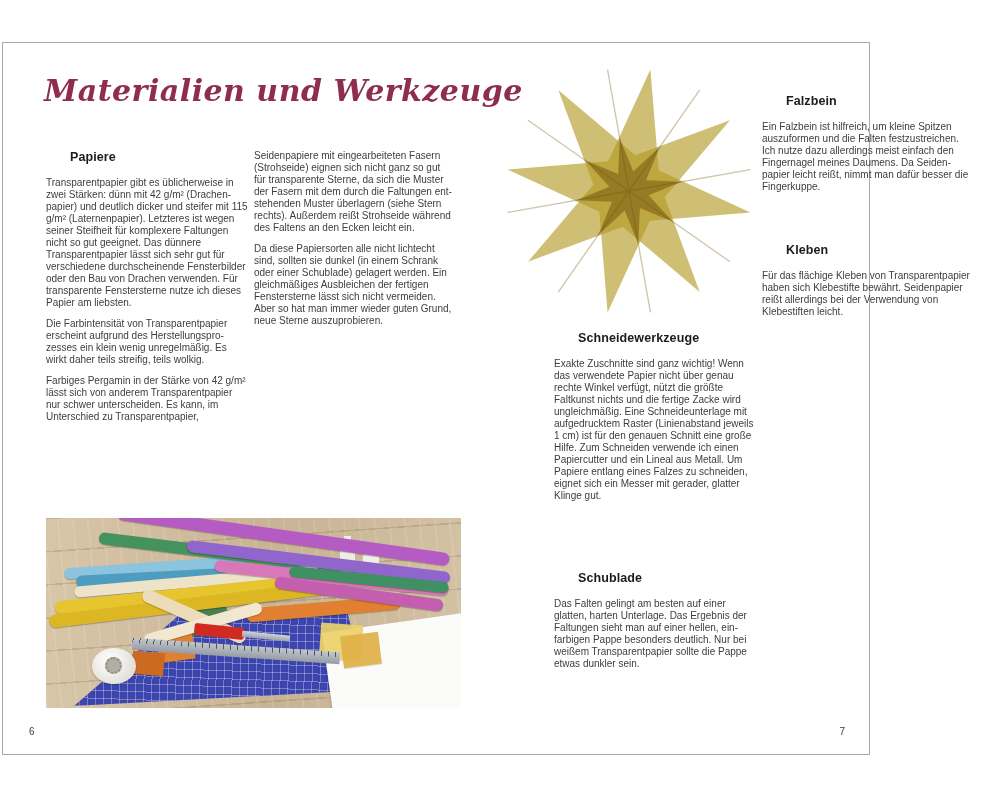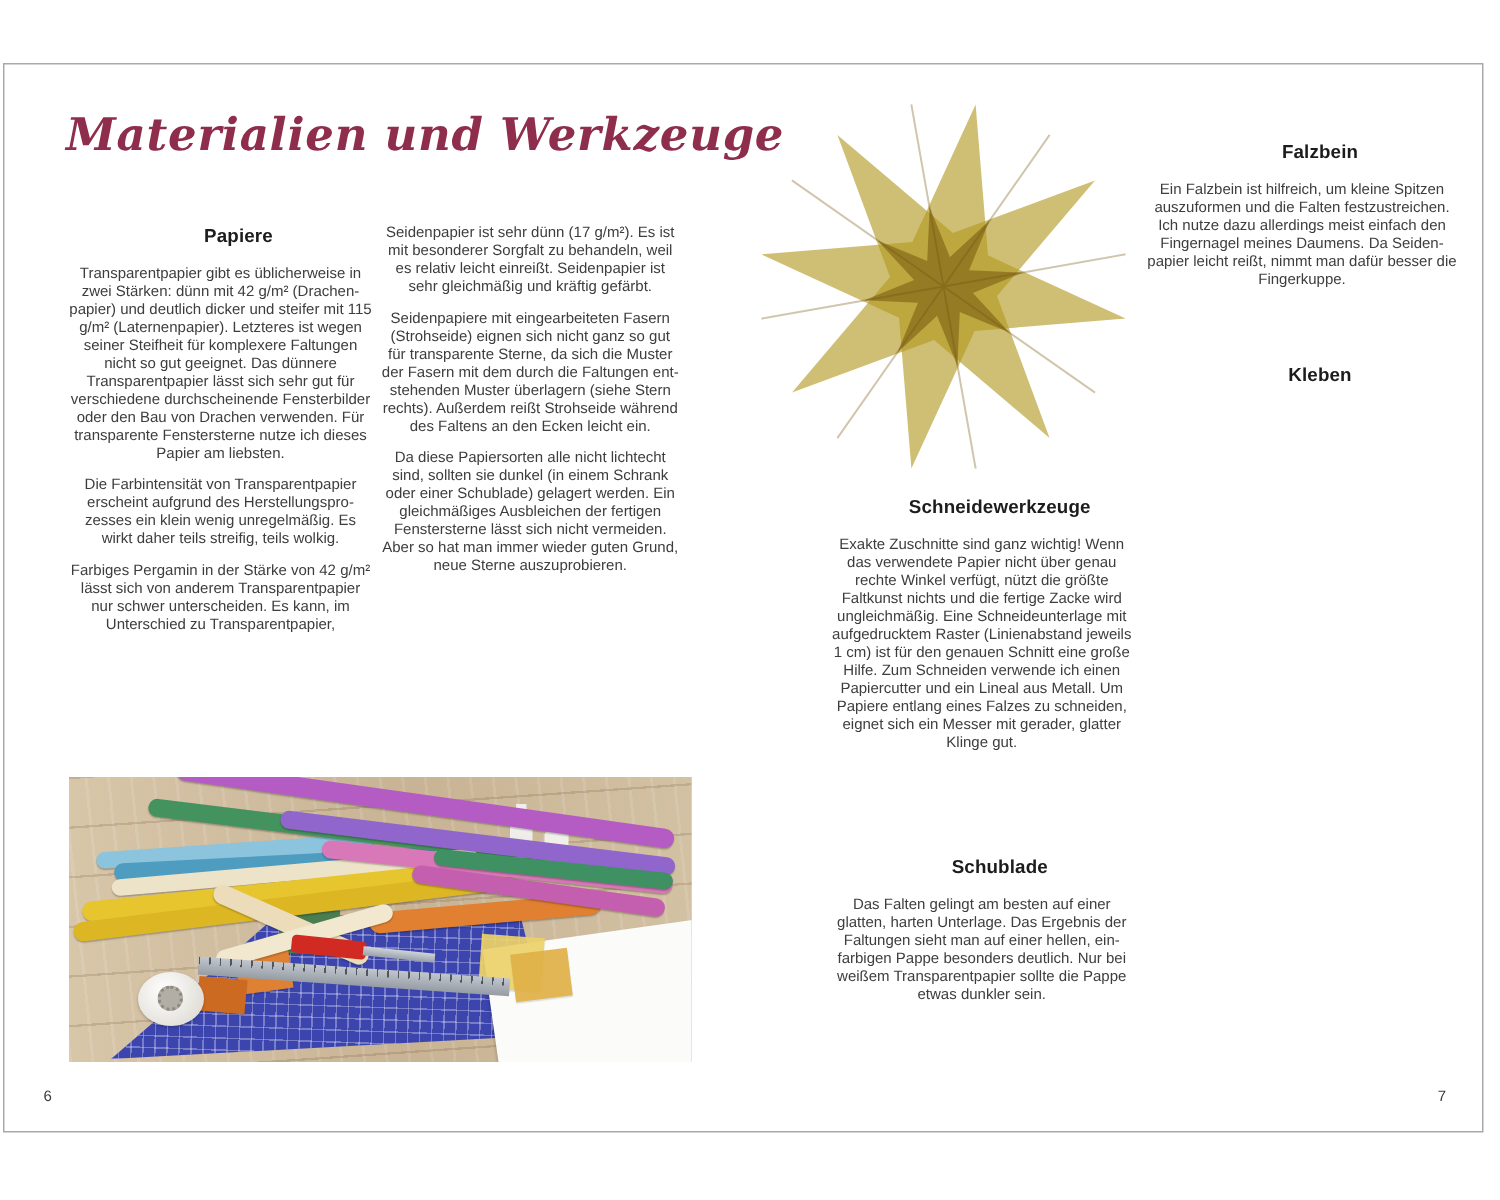--- a/index.html
+++ b/index.html
@@ -4,22 +4,22 @@
 <style>
   * { box-sizing: border-box; }
   html,body { margin:0; padding:0; }
   body {
     width:1000px; height:800px; position:relative;
     background:#ffffff;
     font-family:"Liberation Sans", sans-serif;
     color:#3d3d3d;
   }
   .page-frame {
-    position:absolute; left:2px; top:42px; width:987px; height:713px;
-    background:#ffffff; border:1px solid #a9a9a9;text-align:center;
+    position:absolute; left:2px; top:42px; width:868px; height:713px;
+    background:#ffffff; border:1px solid #a9a9a9;
   }
   .script-title {
     position:absolute; left:41px; top:30px; margin:0;
     font-family:"DejaVu Serif", serif; font-style:italic; font-weight:700;
     font-size:30px; letter-spacing:0.5px; color:#8e2d4c;
   }
   .col { position:absolute; }
   .col h2 {
     margin:0 0 13px 0; font-size:12.5px; font-weight:700;
     color:#1c1c1c; letter-spacing:0.1px;padding-left:24px;
@@ -116,21 +116,20 @@
   <h1 class="script-title">Materialien und Werkzeuge</h1>
 
   <section class="col col-papiere">
     <h2>Papiere</h2>
     <p>Transparentpapier gibt es üblicherweise in zwei Stärken: dünn mit 42 g/m² (Drachen­papier) und deutlich dicker und steifer mit 115 g/m² (Laternenpapier). Letzteres ist wegen seiner Steifheit für komplexere Fal­tungen nicht so gut geeignet. Das dünnere Transparentpapier lässt sich sehr gut für verschiedene durchscheinende Fensterbil­der oder den Bau von Drachen verwenden. Für transparente Fenstersterne nutze ich dieses Papier am liebsten.</p>
     <p>Die Farbintensität von Transparentpapier erscheint aufgrund des Herstellungspro­zesses ein klein wenig unregelmäßig. Es wirkt daher teils streifig, teils wolkig.</p>
     <p>Farbiges Pergamin in der Stärke von 42 g/m² lässt sich von anderem Transpa­rentpapier nur schwer unterscheiden. Es kann, im Unterschied zu Transparentpapier,</p>
   </section>
 
   <section class="col col-papiere2">
-    <p>Seidenpapier ist sehr dünn (17 g/m²). Es ist mit besonderer Sorgfalt zu behandeln, weil es relativ leicht einreißt. Seidenpapier ist sehr gleichmäßig und kräftig gefärbt.</p>
     <p>Seidenpapiere mit eingearbeiteten Fasern (Strohseide) eignen sich nicht ganz so gut für transparente Sterne, da sich die Muster der Fasern mit dem durch die Faltungen ent­stehenden Muster überlagern (siehe Stern rechts). Außerdem reißt Strohseide während des Faltens an den Ecken leicht ein.</p>
     <p>Da diese Papiersorten alle nicht lichtecht sind, sollten sie dunkel (in einem Schrank oder einer Schublade) gelagert werden. Ein gleichmäßiges Ausbleichen der fertigen Fenstersterne lässt sich nicht vermeiden. Aber so hat man immer wieder guten Grund, neue Sterne auszuprobieren.</p>
   </section>
 
   <figure class="star-fig" style="margin:0;">
     <svg viewBox="0 0 200 200">
       <g transform="rotate(10 100 100)">
         <path fill-opacity="0.62" d="M100 8 L119.1 80.9 L192 100 L119.1 119.1 L100 192 L80.9 119.1 L8 100 L80.9 80.9 Z" fill="#b2971f"></path>
       </g>
       <g transform="rotate(55 100 100)">
@@ -151,20 +150,21 @@
     <p>Das Falten gelingt am besten auf einer glatten, harten Unterlage. Das Ergebnis der Faltungen sieht man auf einer hellen, ein­farbigen Pappe besonders deutlich. Nur bei weißem Transparentpapier sollte die Pappe etwas dunkler sein.</p>
   </section>
 
   <section class="col col-falzbein">
     <h2>Falzbein</h2>
     <p>Ein Falzbein ist hilfreich, um kleine Spitzen auszuformen und die Falten festzustreichen. Ich nutze dazu allerdings meist einfach den Fingernagel meines Daumens. Da Seiden­papier leicht reißt, nimmt man dafür besser die Fingerkuppe.</p>
   </section>
 
   <section class="col col-kleben">
     <h2>Kleben</h2>
+    <p>Für das flächige Kleben von Transparent­papier haben sich Klebestifte bewährt. Seidenpapier reißt allerdings bei der Ver­wendung von Klebestiften leicht.</p>
   </section>
 
 
   <figure class="photo" style="margin:0;">
     <div class="mat"></div>
     <div class="sheet"></div>
     <div class="sq sq5"></div>
     <div class="sq sq1"></div>
     <div class="sq sq2"></div>
     <div class="sq sq3"></div>

